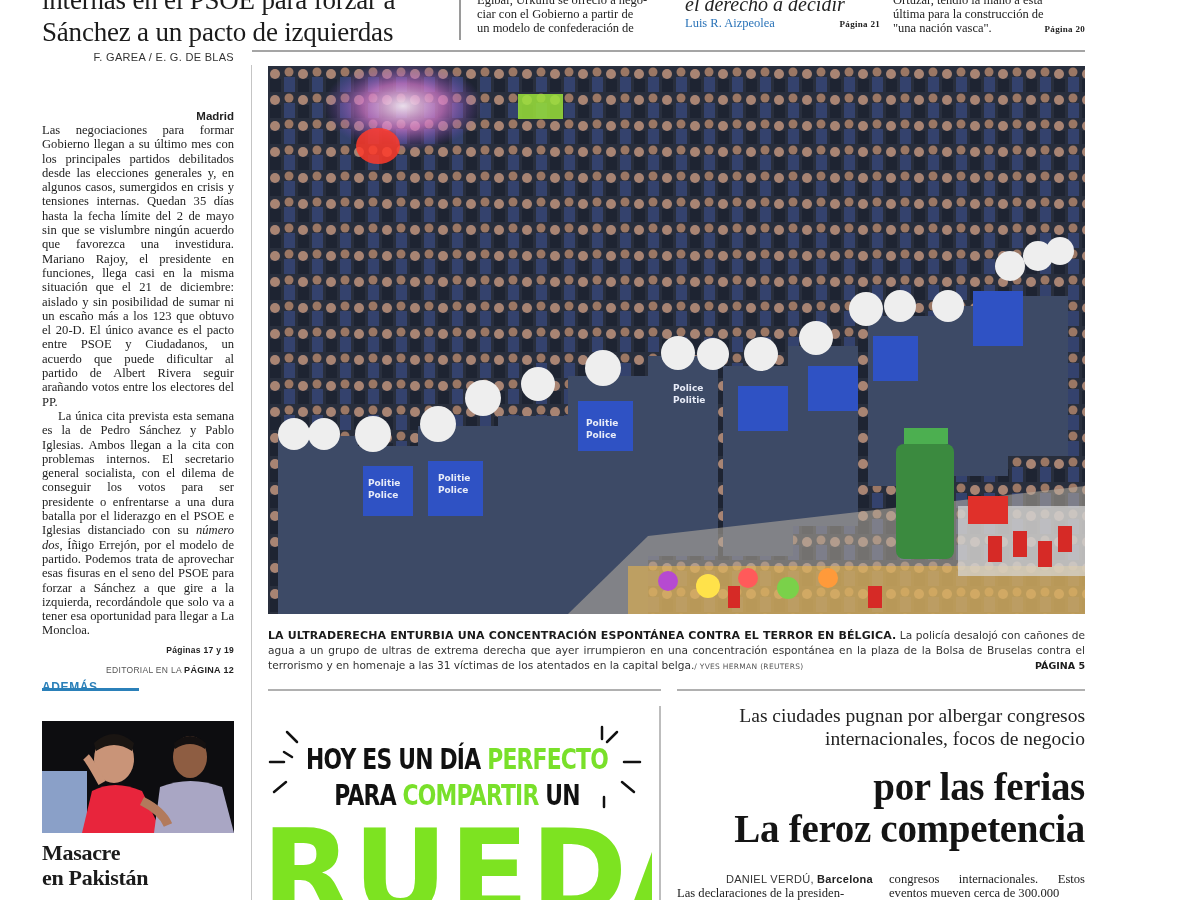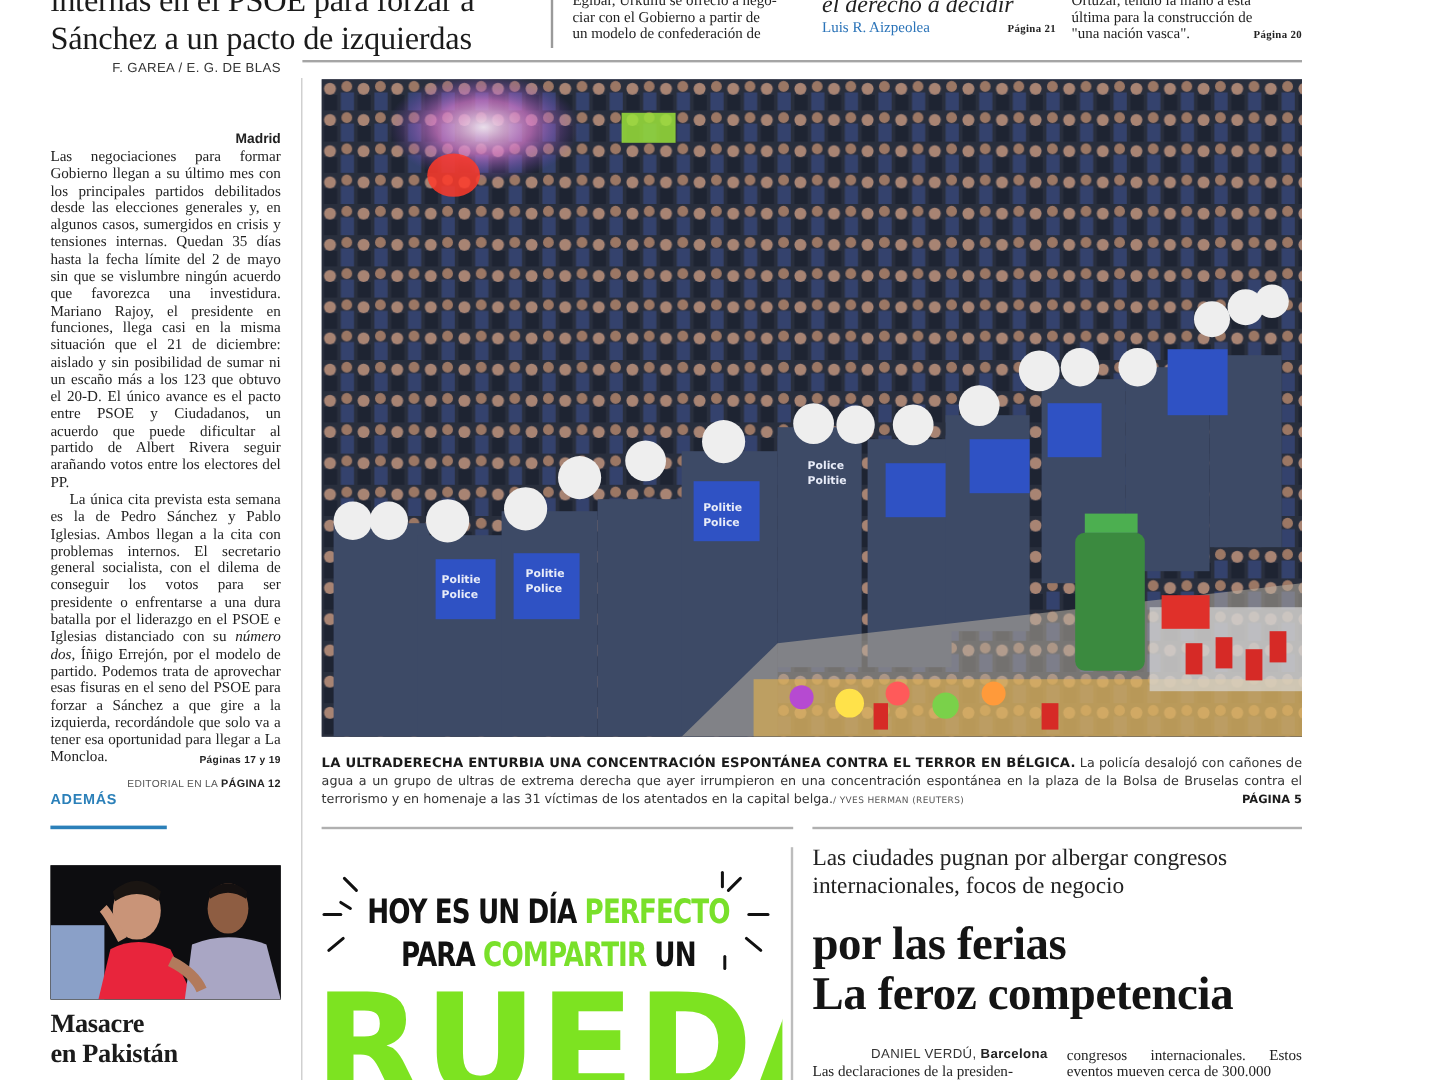--- a/index.html
+++ b/index.html
@@ -21,29 +21,29 @@
   .top-col3 { left: 893px; top: -7px; width: 192px; }
   .top-col3 .last-row { display: flex; justify-content: space-between; align-items: baseline; }
   .hrule-top { left: 252px; top: 50px; width: 833px; height: 2px; background: #a5a5a5; }
 
   
   .left-col { left: 42px; top: 50px; width: 192px; }
   .byline-right { text-align: right; font-family: "Liberation Sans", sans-serif; font-size: 11px; color: #333; letter-spacing: 0.3px; line-height: 15px; }
   .city { text-align: right; font-family: "Liberation Sans", sans-serif; font-weight: bold; font-size: 11.5px; line-height: 13px; color: #222; margin-top: 45px; }
   .body-text { font-family: "Liberation Serif", serif; font-size: 12.6px; line-height: 14.3px; text-align: justify; color: #222; hyphens: manual; }
   .body-text p + p { text-indent: 16px; }
-  .pages-ref { font-family: "Liberation Sans", sans-serif; font-weight: bold; font-size: 8.5px; letter-spacing: 0.3px; float: right; margin-top: 3px; }
+  .pages-ref { font-family: "Liberation Sans", sans-serif; font-weight: bold; font-size: 8.5px; letter-spacing: 0.3px; float: right; margin-top: 20px; }
   .editorial-ref { text-align: right; font-family: "Liberation Sans", sans-serif; font-size: 8.5px; color: #555; letter-spacing: 0.3px; margin-top: 7px; }
   .editorial-ref b { color: #222; font-size: 9px; }
 
   .vrule-left { left: 251px; top: 65px; width: 1px; height: 835px; background: #c5c5c5; }
 
   
   .ademas-bar { left: 42px; top: 688px; width: 97px; height: 3px; background: #2b80b9; }
-  .ademas-label { left: 42px; top: 659px; font-family: "Liberation Sans", sans-serif; font-weight: bold; font-size: 12px; letter-spacing: 0.6px; color: #2b80b9; }
+  .ademas-label { left: 42px; top: 680px; font-family: "Liberation Sans", sans-serif; font-weight: bold; font-size: 12px; letter-spacing: 0.6px; color: #2b80b9; }
   .ademas-photo { left: 42px; top: 721px; width: 192px; height: 112px; background: #111; overflow: hidden; }
   .ademas-title { left: 42px; top: 840px; font-family: "Liberation Serif", serif; font-weight: bold; font-size: 22px; line-height: 25px; color: #1b1b1b; letter-spacing: -0.3px; }
 
   
   .main-photo { left: 268px; top: 66px; width: 817px; height: 548px; overflow: hidden; background: #3a4050; }
   .caption { left: 268px; top: 628px; width: 817px; font-family: "DejaVu Sans", sans-serif; font-size: 10.6px; line-height: 15px; color: #333; text-align: justify; }
   .caption .cap-head { font-weight: bold; color: #1b1b1b; font-size: 11px; letter-spacing: 0.1px; }
   .caption .credit { font-size: 7.5px; letter-spacing: 0.3px; color: #555; text-transform: uppercase; }
   .caption .cap-page { float: right; font-weight: bold; font-size: 9.5px; color: #1b1b1b; }
 
@@ -51,21 +51,21 @@
   .hrule-bottom-b { left: 677px; top: 689px; width: 408px; height: 2px; background: #b0b0b0; }
   .vrule-mid { left: 659px; top: 706px; width: 2px; height: 194px; background: #bdbdbd; }
 
   
   .ad { left: 262px; top: 712px; width: 390px; height: 188px; overflow: hidden; }
   .ad-line { font-family: "DejaVu Sans", sans-serif; font-weight: bold; font-size: 28px; line-height: 36px; letter-spacing: -1px; color: #111; text-align: center; transform: scaleX(0.78); transform-origin: center; white-space: nowrap; }
   .ad-line .green { color: #79e02a; }
   .ad-big { font-family: "DejaVu Sans", sans-serif; font-weight: bold; font-size: 116px; line-height: 100px; color: #7de321; letter-spacing: 2px; text-align: center; margin-top: 8px; }
 
   
-  .story { left: 677px; top: 704px; width: 408px; text-align: left; }
+  .story { left: 677px; top: 704px; width: 408px; text-align: right; }
   .story-sub { font-family: "Liberation Serif", serif; font-size: 19.5px; line-height: 23px; color: #222; }
   .story-title { font-family: "Liberation Serif", serif; font-weight: bold; font-size: 39px; line-height: 42px; color: #141414; margin-top: 16px; letter-spacing: -0.3px; }
   .story-cols { left: 677px; top: 872px; width: 408px; display: flex; gap: 16px; }
   .story-cols .col { width: 196px; font-family: "Liberation Serif", serif; font-size: 12.6px; line-height: 14.3px; color: #222; text-align: justify; }
   .story-byline { text-align: right; font-family: "Liberation Sans", sans-serif; font-size: 11px; letter-spacing: 0.3px; color: #333; }
   .story-byline b { color: #222; }
 </style>
 </head>
 <body>
 

